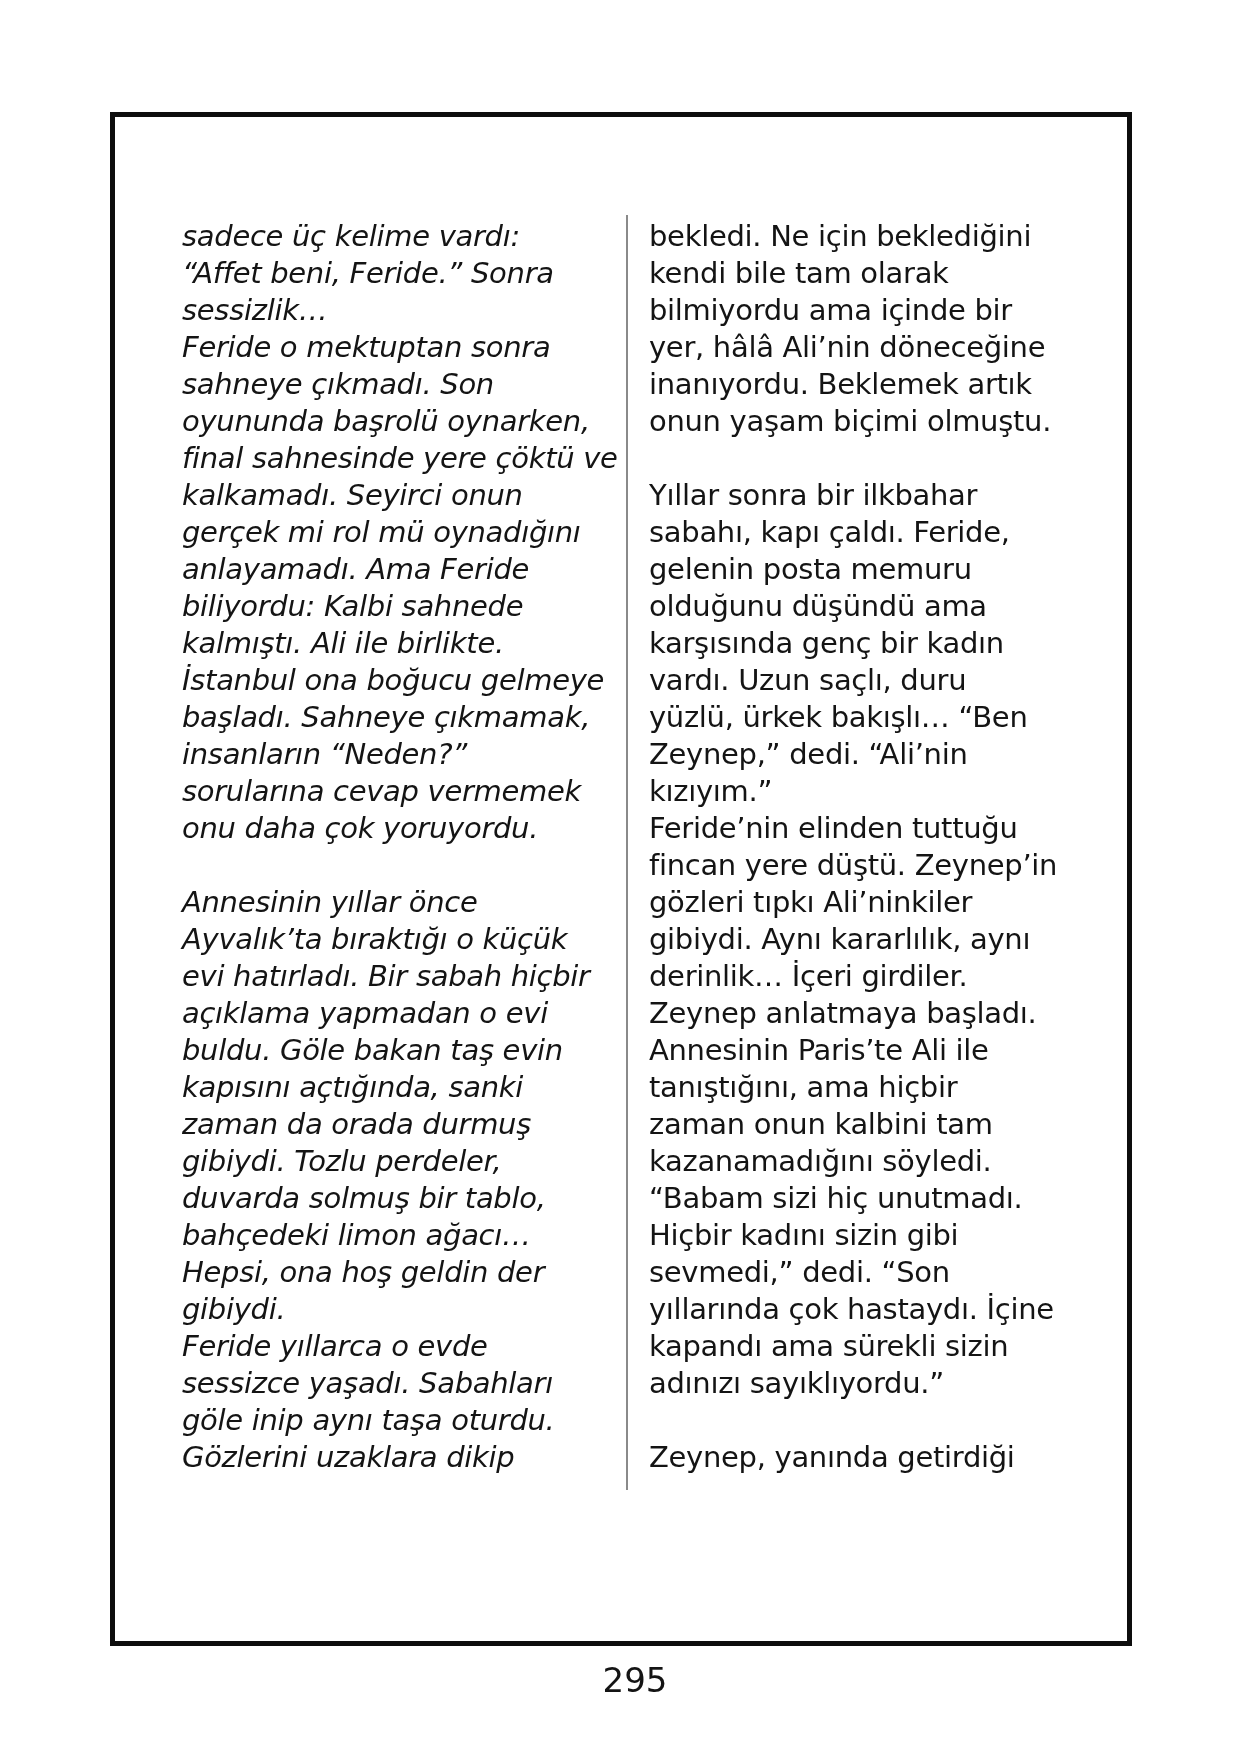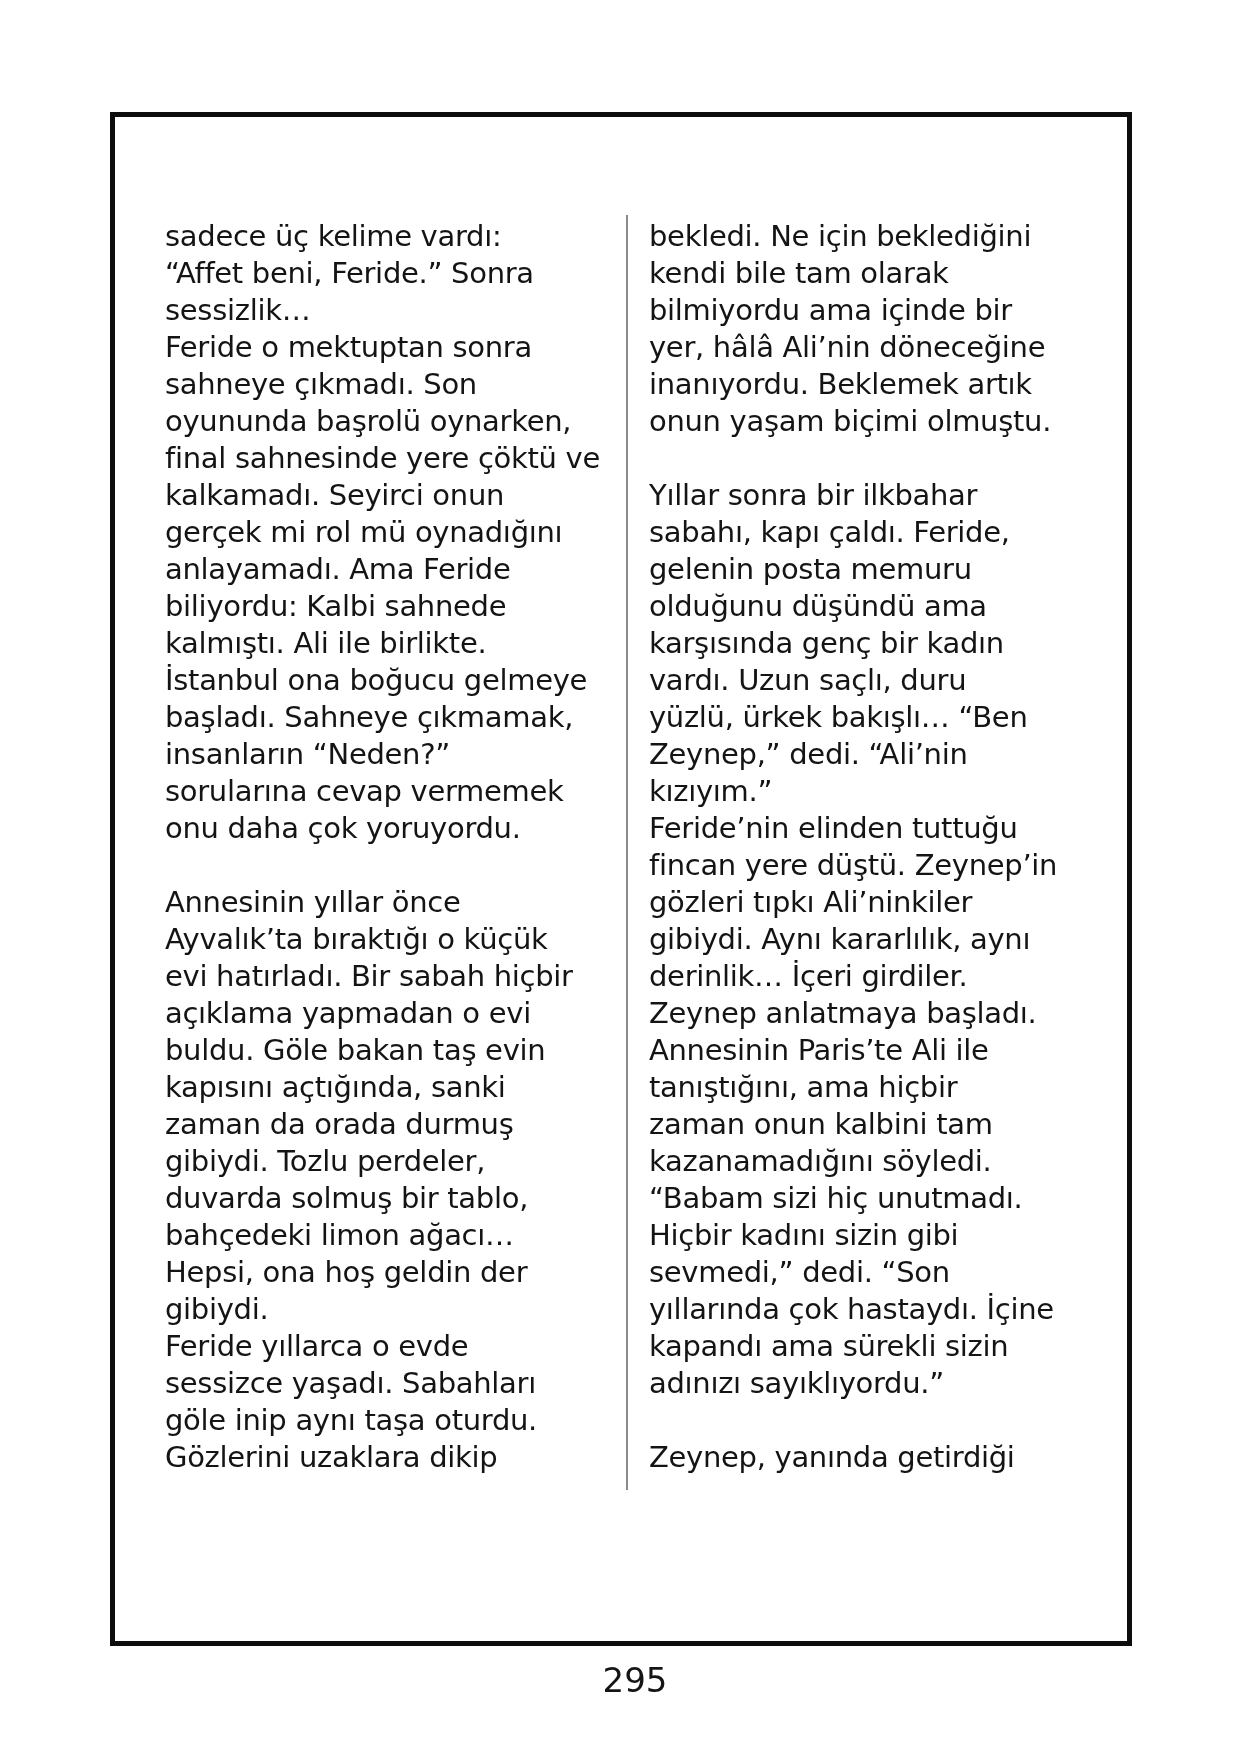--- a/index.html
+++ b/index.html
@@ -14,21 +14,21 @@
     .column {
       position: absolute;
       top: 218px;
       font-family: "DejaVu Sans", sans-serif;
       font-size: 29px;
       line-height: 37px;
       color: #141414;
       letter-spacing: -0.3px;
       white-space: pre;
     }
-    .col-left { left: 165px; }
+    .col-left { left: 182px; font-style: italic; }
     .col-right { left: 649px; }
     .line { display: block; height: 37px; }
     .divider {
       position: absolute;
       left: 626px; top: 215px;
       width: 2px; height: 1275px;
       background: #8a8a8a;
     }
     .page-number {
       position: absolute;

